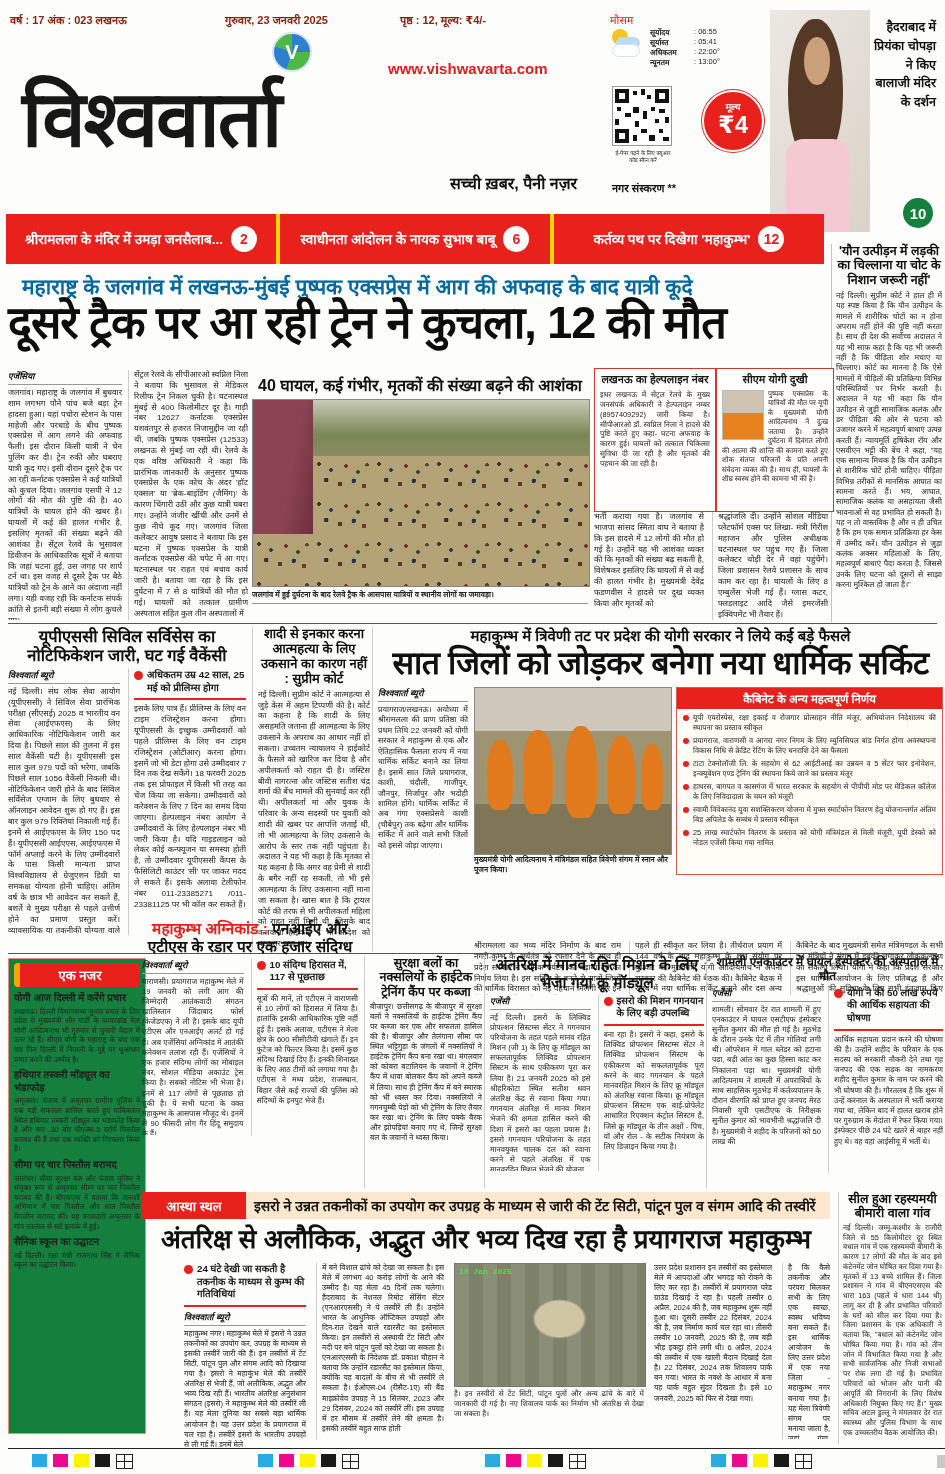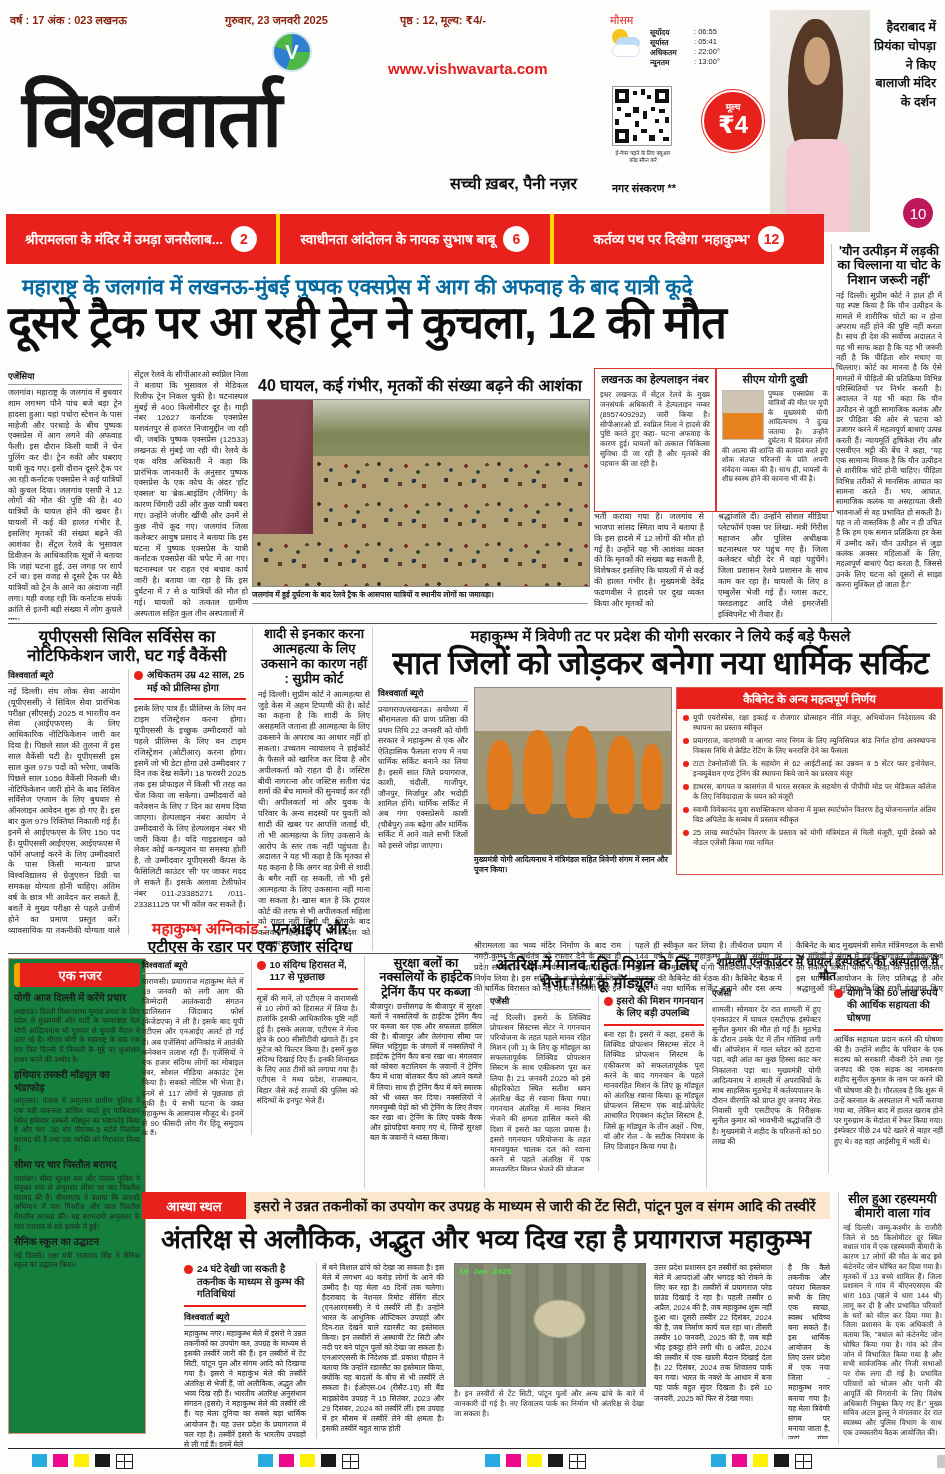--- a/index.html
+++ b/index.html
@@ -1,37 +1,37 @@
 <!DOCTYPE html>
 <html><head>
 <meta charset="utf-8">
 <style>
   html,body{margin:0;padding:0;background:#efefef;}
   #page{position:relative;width:945px;height:1474px;background:#fdfdfb;margin:0 auto;overflow:hidden;
         font-family:"Liberation Sans","DejaVu Sans",sans-serif;color:#1c1c1c;}
   .abs{position:absolute;}
   .body-txt{font-size:8.1px;line-height:1.34;color:#222;text-align:justify;overflow:hidden;}
-  .byline{font-weight:bold;font-size:8.6px;border-bottom:1px solid #999;padding-bottom:2px;margin-bottom:3px;color:#111;}
+  .byline{font-weight:bold;font-size:8.6px;border-bottom:1px solid #999;padding-bottom:2px;margin-bottom:3px;color:#111;font-style:italic;}
   .hr{position:absolute;height:1px;background:#555;}
   
   .info-line{font-size:11px;font-weight:bold;color:#8a2412;}
   .logo-title{font-size:78px;font-weight:800;color:#171717;letter-spacing:-2px;line-height:1;}
   .website{color:#e31c1c;font-weight:bold;font-size:15px;}
   .tagline{font-size:16px;font-weight:bold;color:#111;}
   .edition{font-size:11px;font-weight:bold;color:#111;}
   .weather-box{font-size:7.5px;}
   .weather-title{color:#e31c1c;font-weight:normal;font-size:11px;}
   .wrow{display:flex;gap:4px;}
   .wlab{width:40px;font-weight:bold;}
   .price-badge{width:58px;height:58px;border-radius:50%;background:#e8211d;border:2px solid #fff;
                box-shadow:0 0 0 1px #e8211d;color:#fff;text-align:center;}
   .price-badge .pl{font-size:9px;font-weight:bold;margin-top:8px;}
   .price-badge .pv{font-size:24px;font-weight:800;line-height:1;}
   .promo-head{font-size:12.5px;font-weight:bold;text-align:right;line-height:1.5;color:#111;}
-  .pgcirc{width:30px;height:30px;border-radius:50%;background:#be185d;color:#fff;font-weight:400;
+  .pgcirc{width:30px;height:30px;border-radius:50%;background:#15803d;color:#fff;font-weight:700;
           font-size:15px;display:flex;align-items:center;justify-content:center;border:2px solid #fff;}
   
   .strip{display:flex;align-items:stretch;background:#e8211d;}
   .teaser{flex:1;display:flex;align-items:center;justify-content:center;gap:8px;padding:4px 6px;}
   .teaser-txt{color:#fff;font-weight:bold;font-size:13.5px;}
   .tcirc{min-width:26px;height:26px;border-radius:50%;background:#fff;color:#e8211d;font-weight:800;
          font-size:14px;display:flex;align-items:center;justify-content:center;}
   .ydiv{width:4px;background:#ffd900;}
   
   .kicker{font-size:21px;font-weight:bold;color:#0369a1;}

